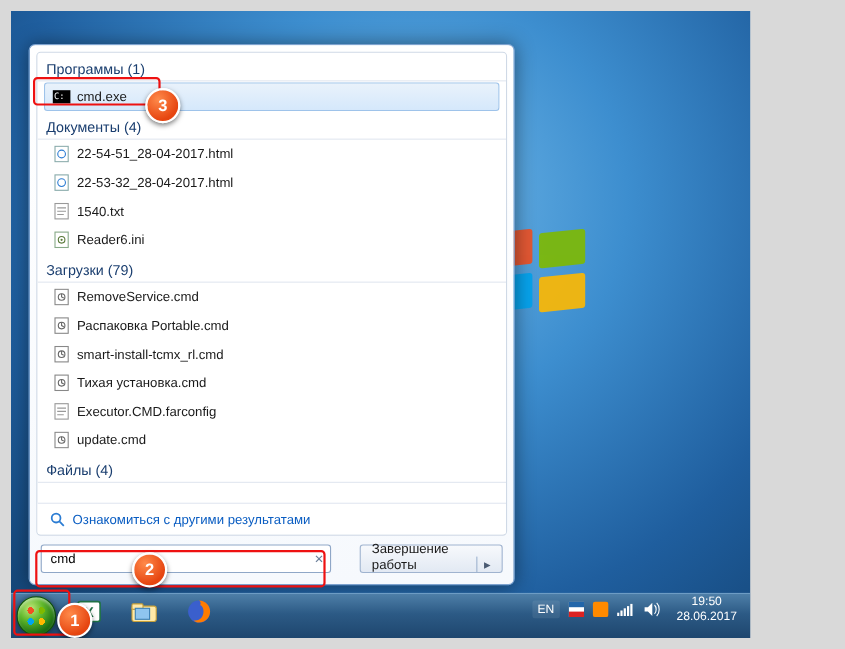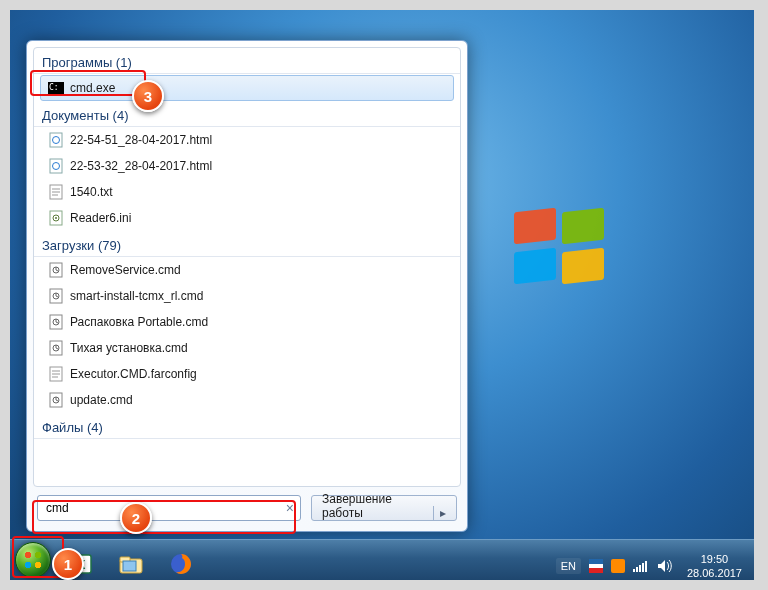--- a/index.html
+++ b/index.html
@@ -1,38 +1,38 @@
 <!DOCTYPE html>
 <html><head>
 <meta charset="utf-8">
 <style>
 html,body{margin:0;padding:0;width:768px;height:590px;overflow:hidden;font-family:"Segoe UI",Tahoma,sans-serif;font-size:12px;color:#1a1a1a;background:#fff}
 .frame{position:relative;width:768px;height:590px;background:#d9d9d9;padding:10px;box-sizing:border-box}
-.desktop{position:relative;width:744px;height:570px;background:radial-gradient(circle at 55% 30%,#6fb7e8 0%,#3d8ecf 35%,#1f5e9e 70%,#134271 100%);overflow:hidden}
+.desktop{position:relative;width:672px;height:570px;background:radial-gradient(circle at 55% 30%,#6fb7e8 0%,#3d8ecf 35%,#1f5e9e 70%,#134271 100%);overflow:hidden}
 .win-logo{position:absolute;right:140px;top:200px;width:100px;height:80px;opacity:.9}
 .win-logo div{position:absolute;width:42px;height:32px;border-radius:3px}
 .wl-r{background:#f25022;left:0;top:0;transform:skewY(-6deg)}
 .wl-g{background:#7fba00;left:48px;top:0;transform:skewY(-6deg)}
 .wl-b{background:#00a4ef;left:0;top:40px;transform:skewY(-6deg)}
 .wl-y{background:#ffb900;left:48px;top:40px;transform:skewY(-6deg)}
 .start-panel{position:absolute;left:16px;top:30px;width:440px;height:490px;background:linear-gradient(#fff,#f6f9fd);border:1px solid #7da2ce;border-radius:6px;box-shadow:0 0 18px rgba(0,0,0,.45)}
 .inner{position:absolute;left:6px;top:6px;right:6px;bottom:44px;background:#fff;border:1px solid #cfd9e6;border-radius:4px;overflow:hidden}
 .section-hdr{padding:5px 8px 3px 8px;color:#1a3e6f;font-size:13px;border-bottom:1px solid #e1e7f0;margin-top:2px}
 .results{overflow-y:auto;height:calc(100% - 30px)}
 .item{display:flex;align-items:center;gap:6px;padding:3px 10px 3px 14px;height:20px;cursor:default}
 .item.sel{background:linear-gradient(#e9f2fb,#d5e8fb);border:1px solid #9ec3ea;border-radius:3px;margin:1px 6px;padding:2px 3px 2px 7px}
 .ico{width:16px;height:16px;display:flex;align-items:center;justify-content:center;font-size:11px}
 .more{display:flex;align-items:center;gap:6px;padding:6px 10px;color:#0a5dc2;border-top:1px solid #e1e7f0;position:absolute;bottom:0;left:0;right:0;background:#fff}
-.bottom-row{position:absolute;left:10px;right:10px;bottom:8px;height:30px;display:flex;align-items:center;gap:10px}
+.bottom-row{position:absolute;left:10px;right:10px;bottom:8px;height:30px;display:flex;align-items:center;gap:26px}
 .search-box{flex:0 0 250px;height:24px;background:#fff;border:1px solid #8fa7c7;border-radius:3px;display:flex;align-items:center;padding:0 6px;position:relative}
 .search-box input{border:none;outline:none;flex:1;font-family:inherit;font-size:12px;background:transparent}
 .search-box .clear{color:#6b7f9a;cursor:pointer;font-size:14px}
 .shut{height:24px;padding:0 10px;background:linear-gradient(#f7f9fc,#e2e9f3);border:1px solid #9fb3cf;border-radius:3px;display:flex;align-items:flex-end;gap:6px;font-size:12px}
 .shut .arrow{border-left:1px solid #9fb3cf;padding-left:6px;color:#4a5a72}
-.taskbar{position:absolute;left:0;right:0;bottom:0;height:40px;background:linear-gradient(#4e7fa8 0%,#2c5a85 45%,#1e466e 100%);border-top:1px solid #6d9cc4;display:flex;align-items:flex-end}
+.taskbar{position:absolute;left:0;right:0;bottom:0;height:40px;background:linear-gradient(#4e7fa8 0%,#2c5a85 45%,#1e466e 100%);border-top:1px solid #6d9cc4;display:flex;align-items:flex-start}
 .start-btn{width:46px;height:40px;display:flex;align-items:center;justify-content:center;cursor:pointer}
 .orb{width:34px;height:34px;border-radius:50%;background:radial-gradient(circle at 35% 30%,#bfe87a 0%,#5fb72a 35%,#1d6f12 70%,#0a4008 100%);border:1px solid #0d5007;box-shadow:0 0 6px rgba(0,0,0,.5),inset 0 2px 3px rgba(255,255,255,.5);position:relative}
 .orb::after{content:"";position:absolute;left:8px;top:8px;width:18px;height:18px;background:
  radial-gradient(circle at 4px 4px,#f25022 0 3px,transparent 3px),
  radial-gradient(circle at 14px 4px,#7fba00 0 3px,transparent 3px),
  radial-gradient(circle at 4px 14px,#00a4ef 0 3px,transparent 3px),
  radial-gradient(circle at 14px 14px,#ffb900 0 3px,transparent 3px)}
 .tb-item{width:48px;height:32px;margin:0 1px;border-radius:3px;display:flex;align-items:center;justify-content:center;cursor:pointer}
 .tray{margin-left:auto;display:flex;align-items:center;gap:8px;padding-right:6px;color:#fff;font-size:11px}
 .tray .lang{background:rgba(255,255,255,.08);padding:2px 5px;border-radius:2px}
@@ -121,31 +121,31 @@
               <span>RemoveService.cmd</span>
             </div>
             <div class="item">
               <span class="ico ico-bat">
                 <svg width="14" height="16">
                   <rect x="1" y="1" width="12" height="14" fill="#fff" stroke="#888"></rect>
                   <circle cx="7" cy="8" r="3" fill="none" stroke="#666"></circle>
                   <path d="M7 5v3l2 1" stroke="#666" fill="none"></path>
                 </svg>
               </span>
+              <span>Распаковка Portable.cmd</span>
+            </div>
+            <div class="item">
+              <span class="ico ico-bat">
+                <svg width="14" height="16">
+                  <rect x="1" y="1" width="12" height="14" fill="#fff" stroke="#888"></rect>
+                  <circle cx="7" cy="8" r="3" fill="none" stroke="#666"></circle>
+                  <path d="M7 5v3l2 1" stroke="#666" fill="none"></path>
+                </svg>
+              </span>
               <span>smart-install-tcmx_rl.cmd</span>
-            </div>
-            <div class="item">
-              <span class="ico ico-bat">
-                <svg width="14" height="16">
-                  <rect x="1" y="1" width="12" height="14" fill="#fff" stroke="#888"></rect>
-                  <circle cx="7" cy="8" r="3" fill="none" stroke="#666"></circle>
-                  <path d="M7 5v3l2 1" stroke="#666" fill="none"></path>
-                </svg>
-              </span>
-              <span>Распаковка Portable.cmd</span>
             </div>
             <div class="item">
               <span class="ico ico-bat">
                 <svg width="14" height="16">
                   <rect x="1" y="1" width="12" height="14" fill="#fff" stroke="#888"></rect>
                   <circle cx="7" cy="8" r="3" fill="none" stroke="#666"></circle>
                   <path d="M7 5v3l2 1" stroke="#666" fill="none"></path>
                 </svg>
               </span>
               <span>Тихая установка.cmd</span>
@@ -166,20 +166,29 @@
                 <svg width="14" height="16">
                   <rect x="1" y="1" width="12" height="14" fill="#fff" stroke="#888"></rect>
                   <circle cx="7" cy="8" r="3" fill="none" stroke="#666"></circle>
                   <path d="M7 5v3l2 1" stroke="#666" fill="none"></path>
                 </svg>
               </span>
               <span>update.cmd</span>
             </div>
             <div class="section-hdr">Файлы (4)</div>
           </div>
+      <div class="more">
+        <span class="ico">
+          <svg width="14" height="14" viewBox="0 0 14 14">
+                <circle cx="6" cy="6" r="4" fill="none" stroke="#2b7cd3" stroke-width="1.6"></circle>
+                <line x1="9" y1="9" x2="13" y2="13" stroke="#2b7cd3" stroke-width="1.6"></line>
+              </svg>
+        </span>
+        <span>Ознакомиться с другими результатами</span>
+      </div>
     </div>
     <div class="bottom-row">
       <div class="search-box">
         <input id="searchInput" placeholder="" value="cmd" style="">
         <span class="clear">×</span>
       </div>
       <div class="shut">
         <span>Завершение работы</span>
         <span class="arrow">▸</span>
       </div>

